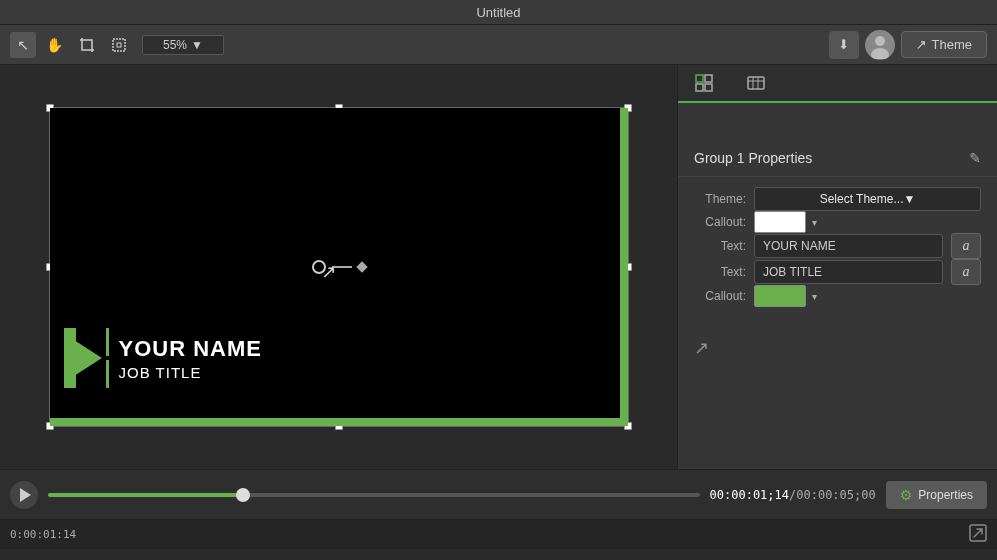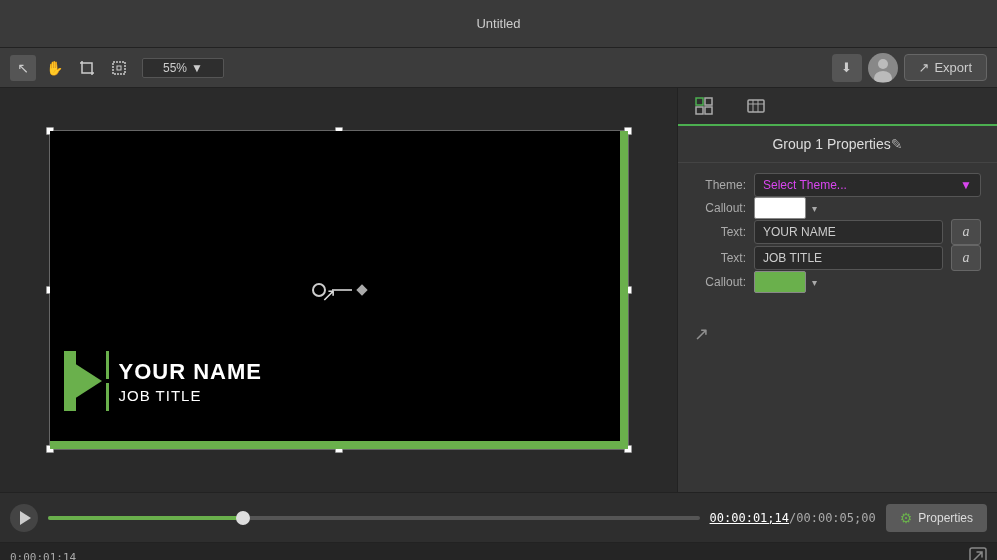--- a/index.html
+++ b/index.html
@@ -8,21 +8,21 @@
       height: 560px;
       background: #2a2a2a;
       font-family: Arial, sans-serif;
       font-size: 13px;
       color: #ddd;
       overflow: hidden;
     }
 
     
     #title-bar {
-      height: 48px;
+      height: 25px;
       background: #3a3a3a;
       display: flex;
       align-items: center;
       justify-content: center;
       border-bottom: 1px solid #222;
       position: relative;
     }
     #title-bar .title {
       color: #ccc;
       font-size: 13px;
@@ -264,23 +264,24 @@
       color: #aaa;
     }
     .panel-tab.active {
       border-bottom: 2px solid #4caf50;
       color: #fff;
     }
 
     .panel-header {
       display: flex;
       align-items: center;
-      justify-content: center;
+      justify-content: space-between;
       padding: 10px 16px;
       border-bottom: 1px solid #444;
+      margin-top: 37px;
     }
     .panel-header-title {
       color: #ddd;
       font-size: 14px;
     }
     .panel-edit-icon {
       color: #aaa;
       cursor: pointer;
       font-size: 14px;
     }
@@ -301,27 +302,27 @@
       font-size: 12px;
       width: 52px;
       text-align: right;
       flex-shrink: 0;
     }
     .prop-select {
       flex: 1;
       background: #2a2a2a;
       border: 1px solid #555;
       border-radius: 3px;
-      color: #d946ef;
+      color: #e5e5e5;
       padding: 4px 8px;
       font-size: 12px;
       cursor: pointer;
       display: flex;
       align-items: center;
-      justify-content: space-between;
+      justify-content: center;
     }
     .prop-color-swatch {
       width: 52px;
       height: 22px;
       background: #fff;
       border: 1px solid #888;
       border-radius: 2px;
       cursor: pointer;
     }
     .prop-color-swatch.green {
@@ -410,21 +411,21 @@
       left: 30%;
       transform: translateX(-50%);
       cursor: grab;
     }
     .time-display {
       color: #aaa;
       font-size: 12px;
       font-family: monospace;
       white-space: nowrap;
     }
-    .time-current { color: #fff; text-decoration: underline; }
+    .time-current { color: #fff; }
     .properties-btn {
       background: #5a5a5a;
       border: none;
       border-radius: 4px;
       color: #ddd;
       padding: 6px 14px;
       cursor: pointer;
       display: flex;
       align-items: center;
       gap: 6px;
@@ -488,21 +489,21 @@
   <div class="toolbar-spacer"></div>
   <div class="download-btn">⬇</div>
   <div class="avatar">
     <svg width="28" height="28" viewBox="0 0 28 28">
       <circle cx="14" cy="10" r="5" fill="#bbb"></circle>
       <ellipse cx="14" cy="24" rx="9" ry="7" fill="#bbb"></ellipse>
     </svg>
   </div>
   <button class="export-btn">
     <span>↗</span>
-    <span>Export</span>
+    <span>Theme</span>
   </button>
 </div>
 
 <div id="main">
 
   <div id="canvas-area">
     <div class="canvas-wrapper">
 
       <div class="handle tl"></div>
       <div class="handle tc"></div>

